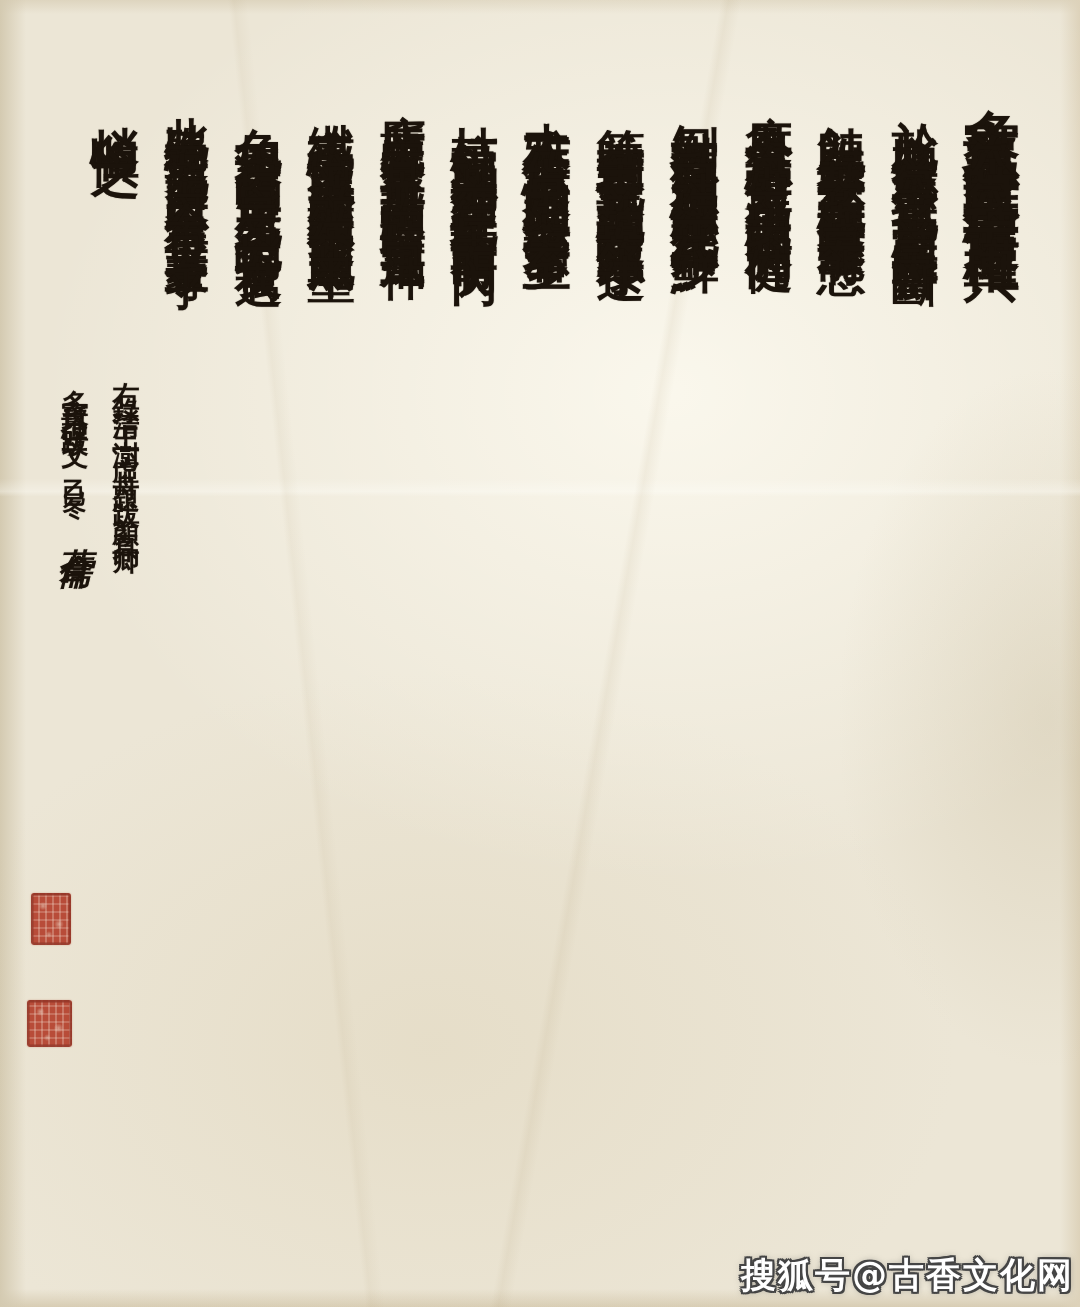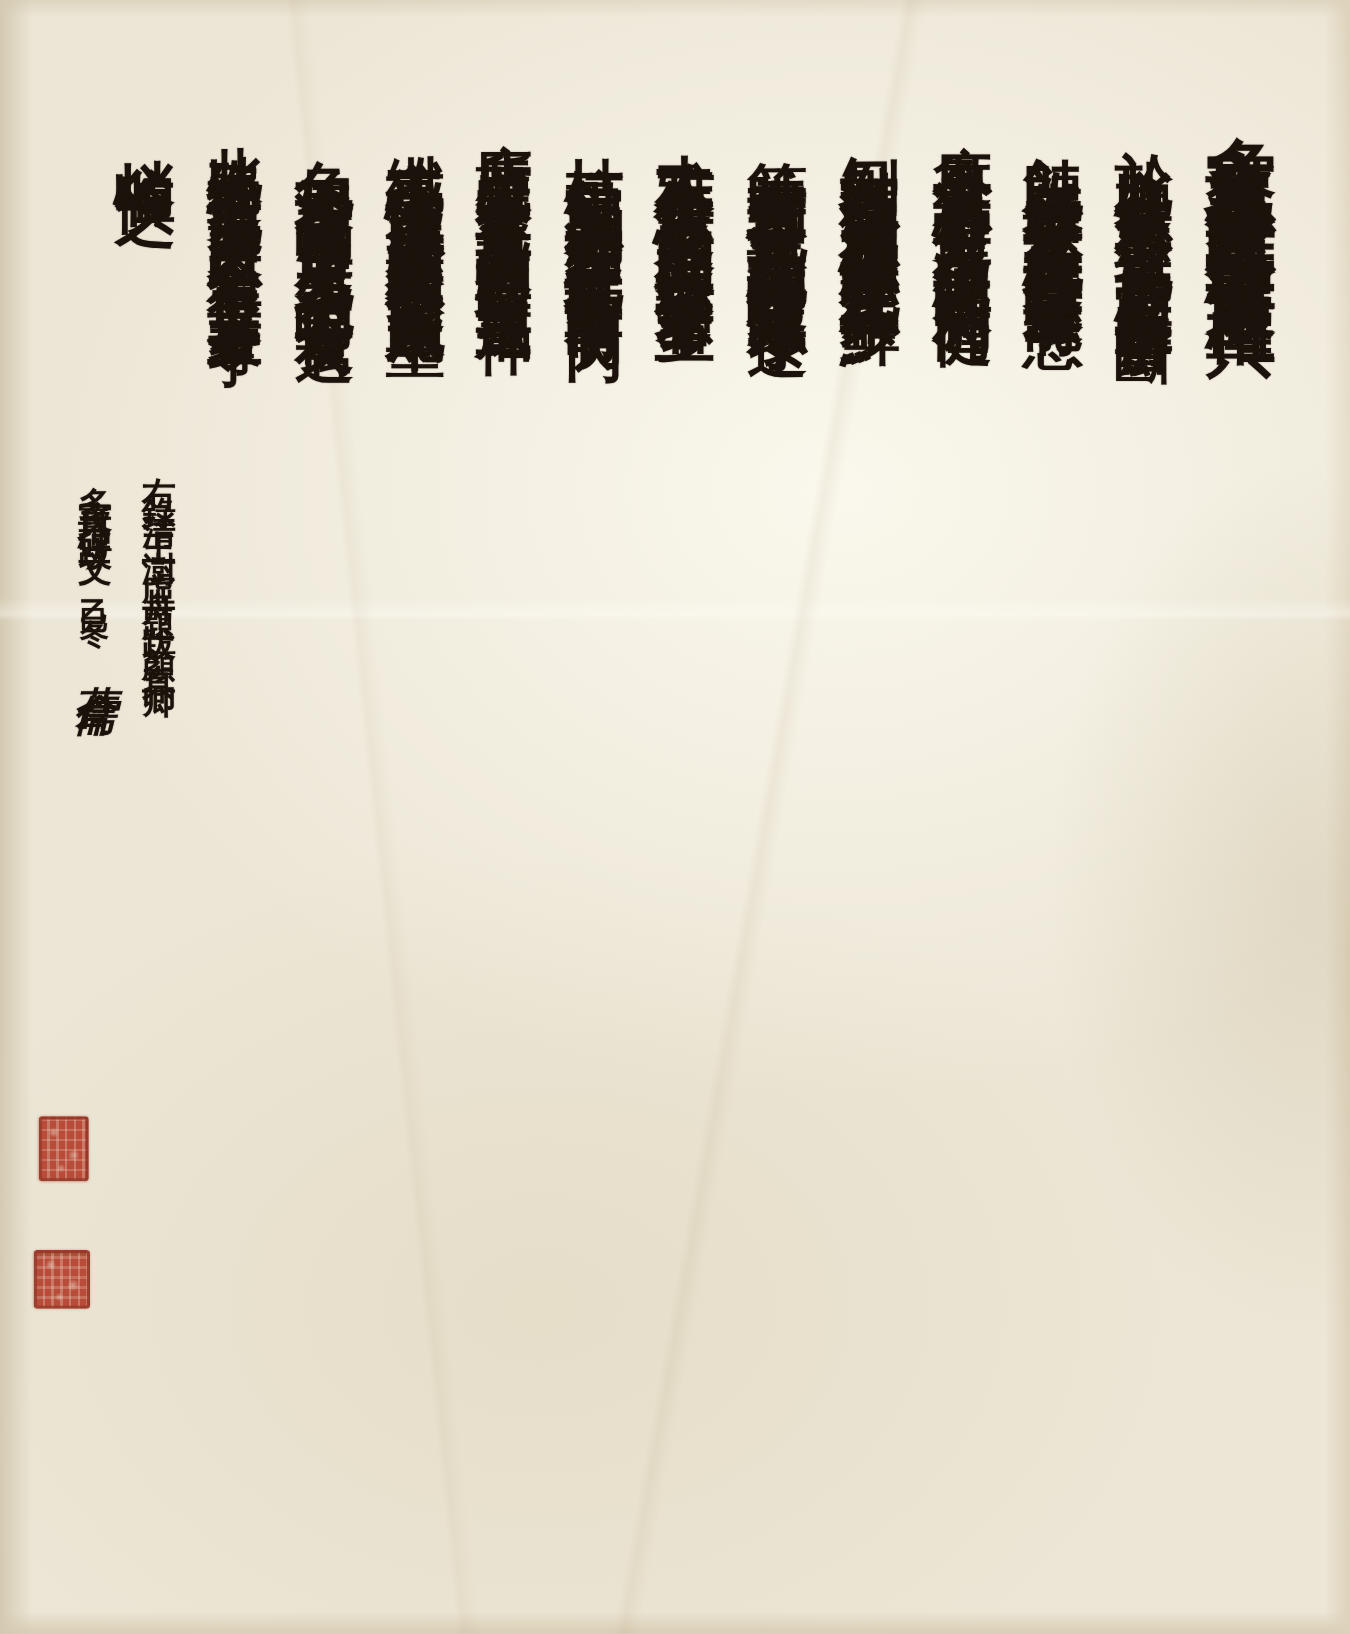--- a/index.html
+++ b/index.html
@@ -108,14 +108,15 @@
     <div class="colo-col colo-b">
       <span>多寶塔碑跋文</span>
       <span class="colo-date">乙巳冬</span>
       <span class="signature">蒼儒</span>
     </div>
   </div>
 
   <div class="seal seal1"></div>
   <div class="seal seal2"></div>
 
+  <div class="watermark">搜狐号@古香文化网</div>
 
 </div>
 
 </body></html>

